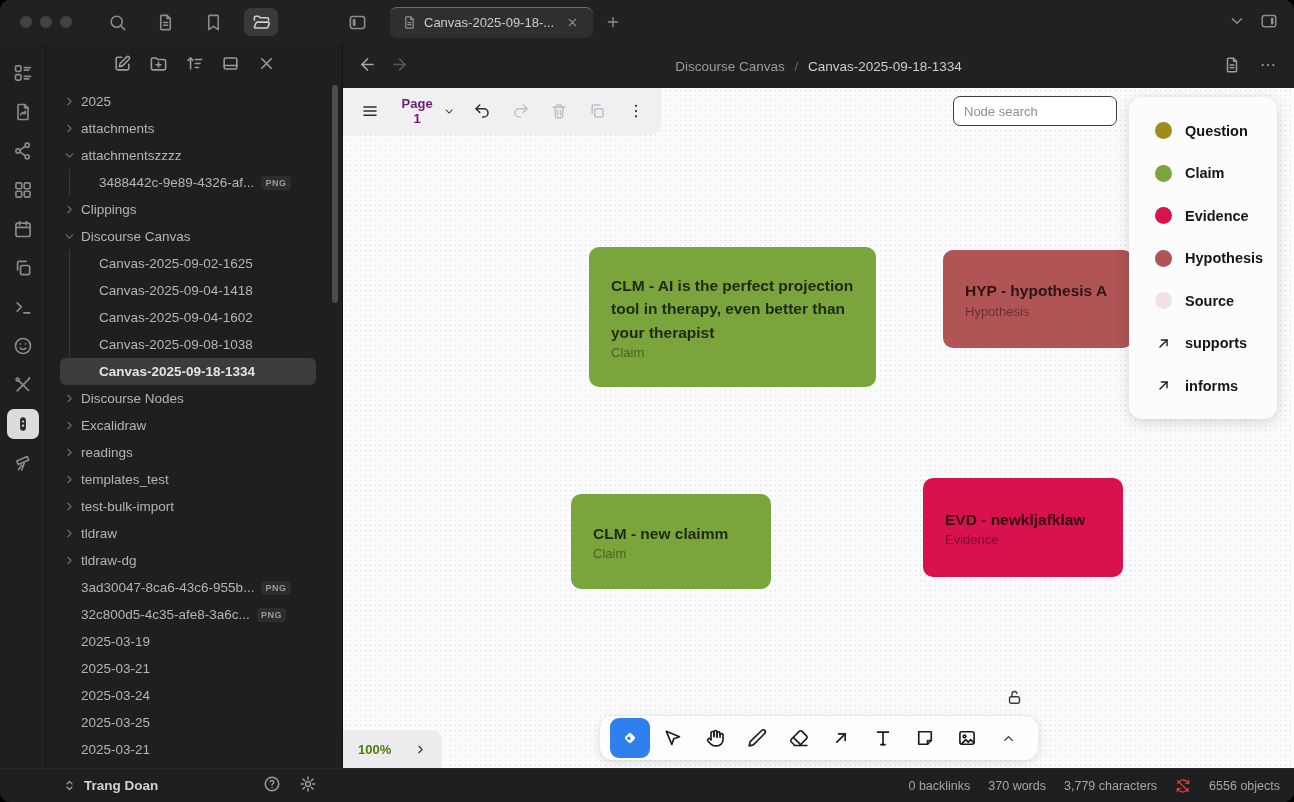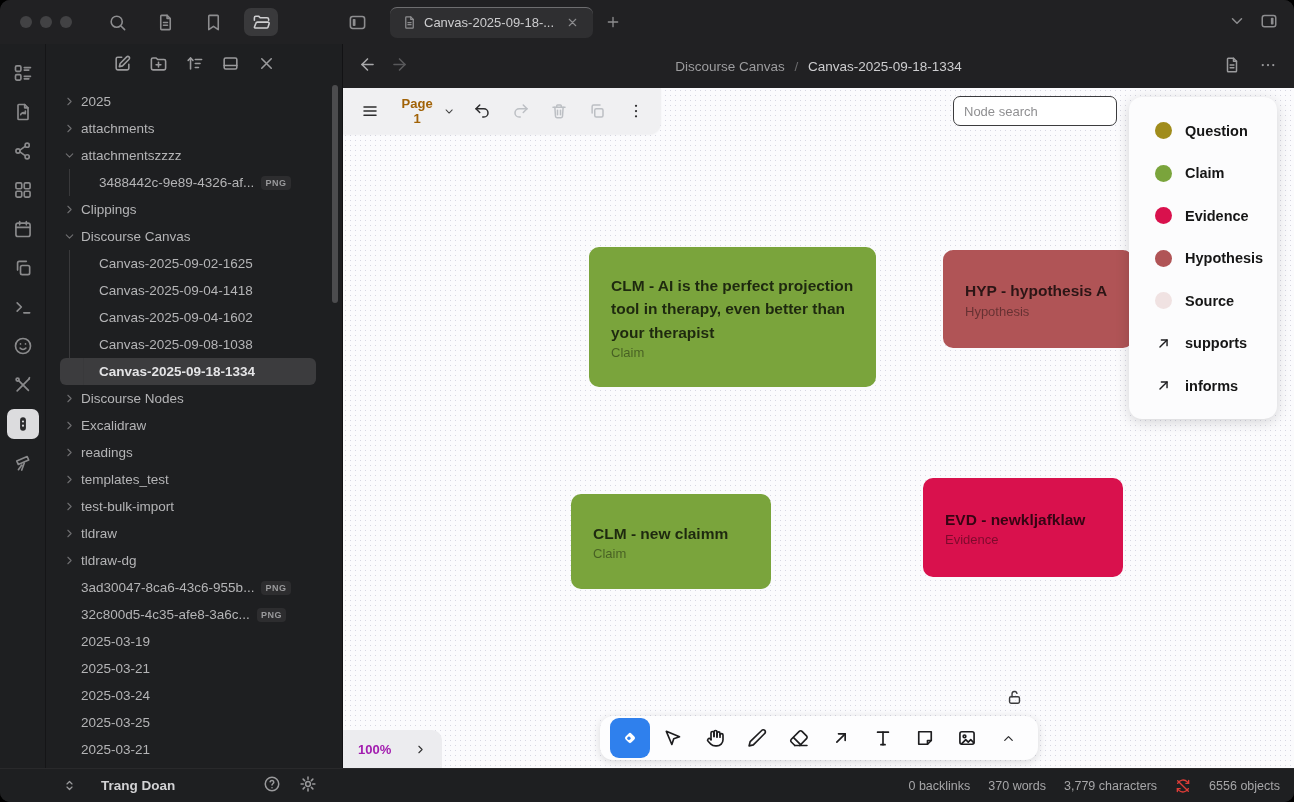--- a/index.html
+++ b/index.html
@@ -73,21 +73,21 @@
 
   
   .canvas{flex:1;position:relative;overflow:hidden;background:#fbfbfd;
     background-image:radial-gradient(circle,#d7d7e2 .8px,transparent .9px);background-size:5px 5px;}
   .cv-toolbar{position:absolute;left:0;top:0;width:318px;height:46px;background:#f0f0f2;
     border-bottom-right-radius:12px;display:flex;align-items:center;gap:8px;padding:0 10px 0 12px;z-index:3;
     box-shadow:0 1px 2px rgba(0,0,0,.05);}
   .cv-btn{width:32px;height:32px;display:flex;align-items:center;justify-content:center;color:#2c2c2e;border-radius:7px;}
   .cv-btn .ic{width:18px;height:18px;}
   .cv-btn.dis{color:#bcbfc4;}
-  .page-btn{display:flex;align-items:center;gap:6px;color:#a16207;font-size:13px;font-weight:700;padding:0 4px;}
+  .page-btn{display:flex;align-items:center;gap:6px;color:#701a75;font-size:13px;font-weight:700;padding:0 4px;}
   .page-btn .ic{width:13px;height:13px;color:#444;}
   .node-search{position:absolute;left:610px;top:8px;width:164px;height:30px;border:1.5px solid #3c3c3e;border-radius:7px;
     background:#fff;font-size:13px;padding:0 10px;color:#222;z-index:4;outline:none;}
   .node-search::placeholder{color:#8f8f91;}
 
   .legend{position:absolute;left:786px;top:9px;width:148px;height:322px;background:#fcfcfd;border-radius:13px;
     box-shadow:0 3px 14px rgba(0,0,0,.16);z-index:5;display:flex;flex-direction:column;justify-content:space-evenly;
     padding:6px 8px;}
   .lg-row{display:flex;align-items:center;gap:13px;padding-left:18px;height:30px;}
   .lg-dot{width:17px;height:17px;border-radius:50%;flex:0 0 17px;}
@@ -104,26 +104,26 @@
   .bottom-toolbar{position:absolute;left:50%;transform:translateX(-50%);top:628px;height:44px;background:#fdfdfe;
     border-radius:13px;box-shadow:0 2px 10px rgba(0,0,0,.14);display:flex;align-items:center;gap:4px;
     padding:0 10px;z-index:6;}
   .tool{width:38px;height:40px;display:flex;align-items:center;justify-content:center;color:#1d1d1f;border-radius:9px;}
   .tool .ic{width:20px;height:20px;}
   .tool.tool-active{background:var(--accent,#2f80ed);color:#fff;width:40px;}
   .tool.tool-more .ic{width:15px;height:15px;color:#2c2c2e;}
 
   .zoomw{position:absolute;left:0;bottom:0;width:99px;height:38px;background:#ececef;border-radius:0 10px 0 0;
     display:flex;align-items:center;justify-content:space-between;padding:0 15px;z-index:6;}
-  .zoomw .zl{font-size:13px;font-weight:600;color:#a21caf;}
+  .zoomw .zl{font-size:13px;font-weight:600;color:#4d7c0f;}
   .zoomw .ic{width:13px;height:13px;color:#333;}
 
   
   .bottomrow{flex:0 0 34px;display:flex;align-items:center;background:#1e1f21;border-top:1px solid #29292b;}
-  .vault{flex:0 0 343px;display:flex;align-items:center;padding-left:62px;padding-right:26px;gap:24px;}
+  .vault{flex:0 0 343px;display:flex;align-items:center;padding-left:62px;padding-right:26px;gap:7px;}
   .vault .ic{width:15px;height:15px;color:#9a9a9c;}
   .vault-name{font-size:13.5px;font-weight:700;color:#d2d2d4;margin-right:auto;}
   .vault-actions{display:flex;gap:18px;color:#8f8f91;}
   .vault-actions .ic{width:18px;height:18px;}
   .status{flex:1;display:flex;align-items:center;justify-content:flex-end;gap:18px;padding-right:14px;
     font-size:12.5px;color:#a6a6a8;}
   .status .sync{width:16px;height:16px;color:var(--sync,#dd3d38);}
 </style>
 </head>
 <body>

